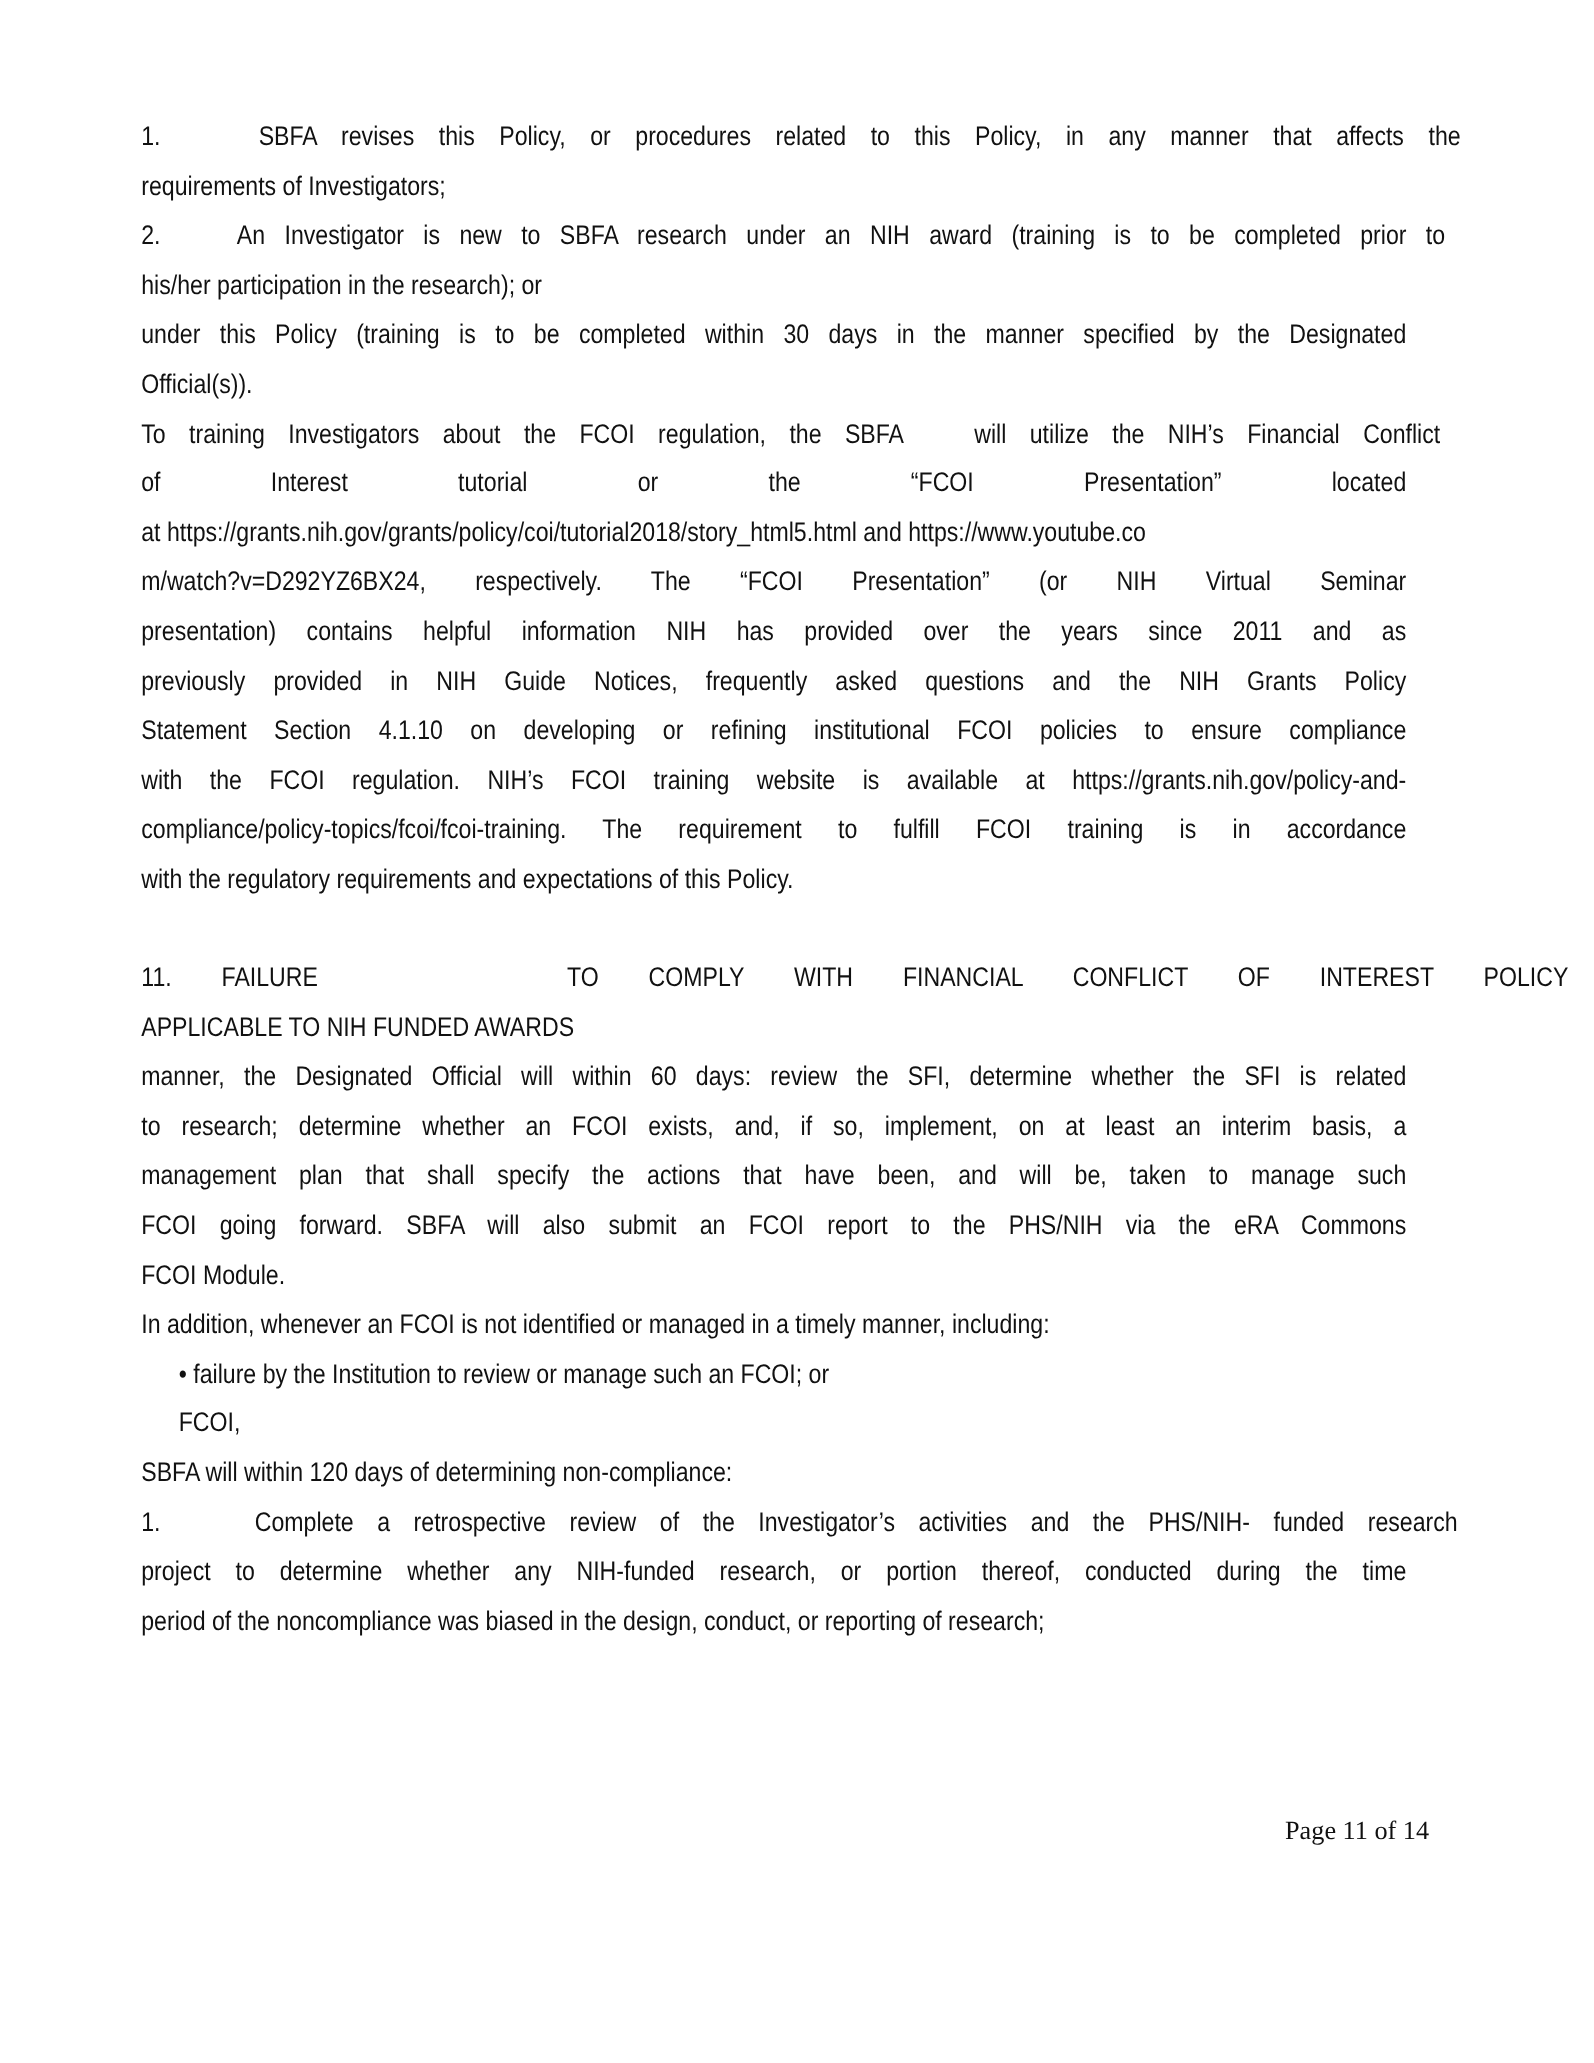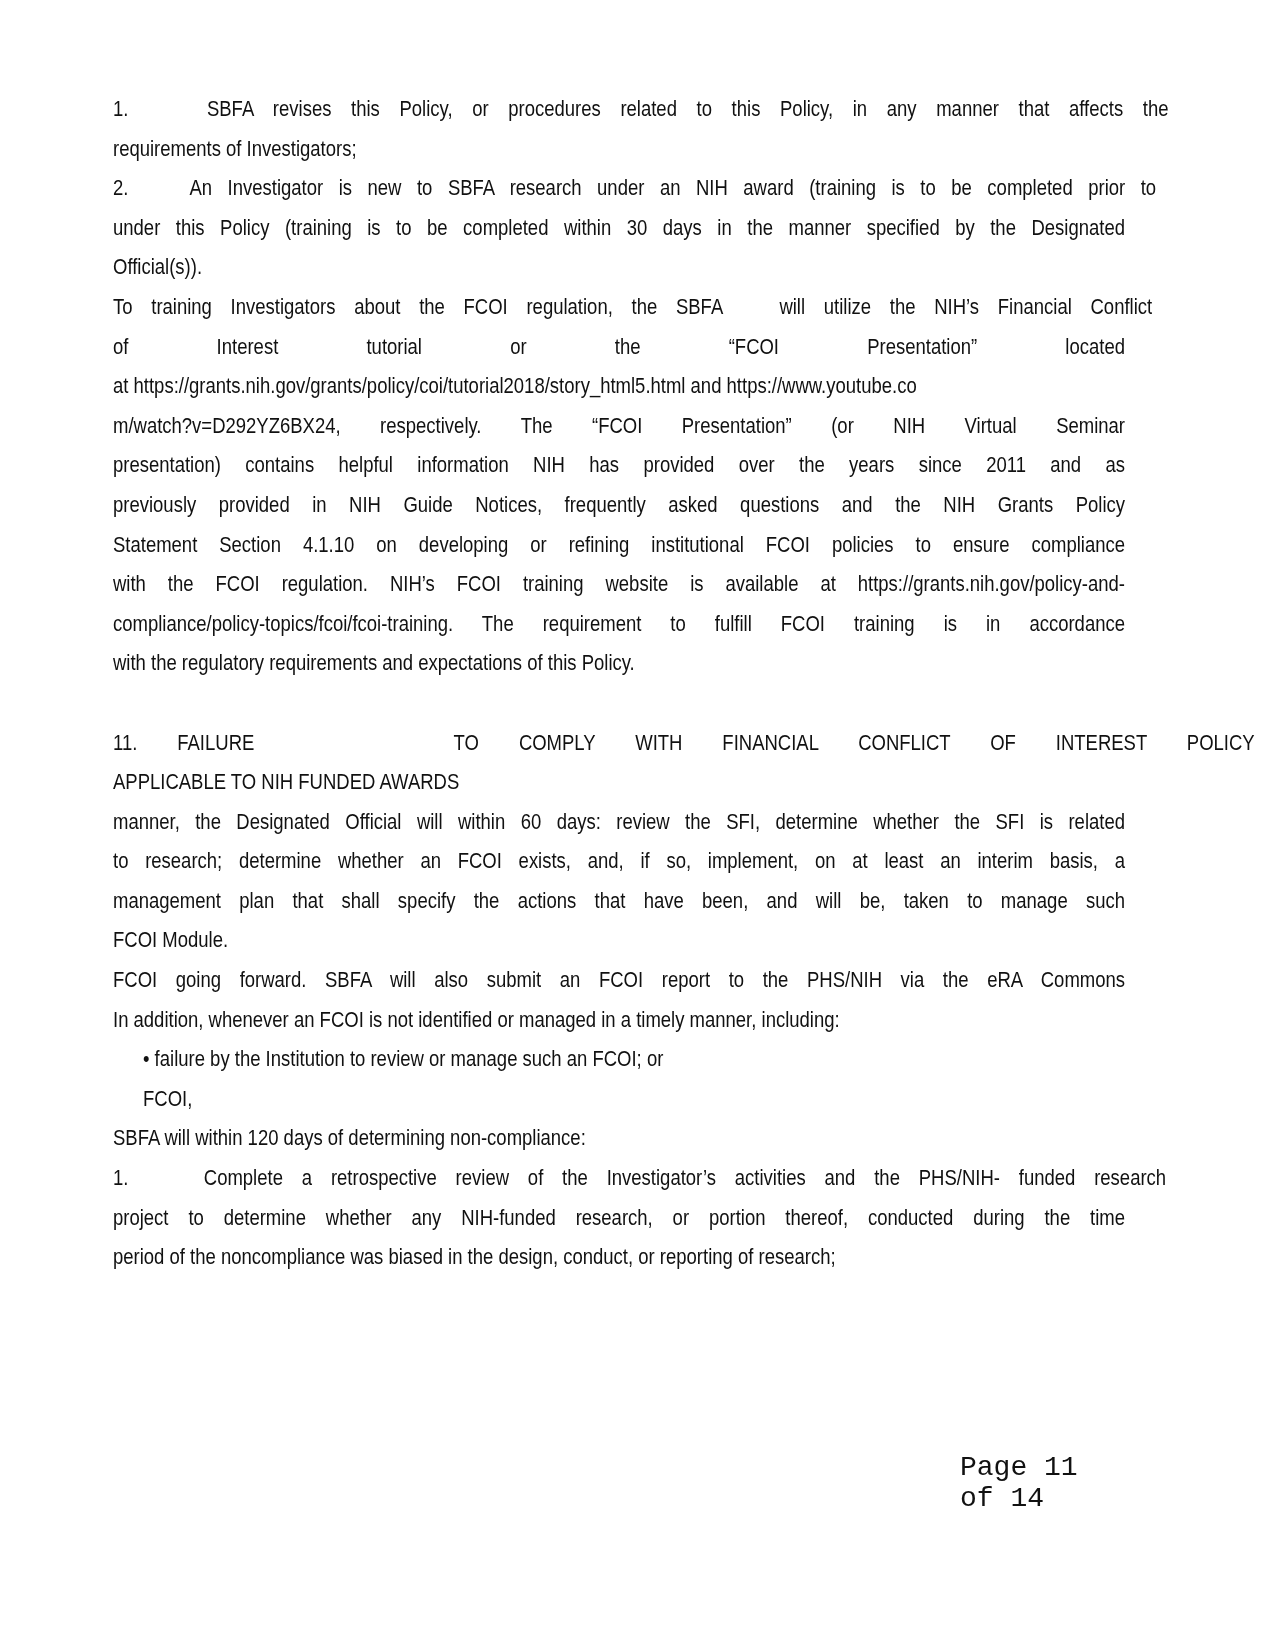--- a/index.html
+++ b/index.html
@@ -14,52 +14,53 @@
   }
   .line {
     height: 39.6px; line-height: 39.6px; white-space: nowrap;
     text-align: justify; text-align-last: justify; overflow: visible;
   }
   .line.bullet { padding-left: 30px; }
   .line.bold { font-weight: normal; }
   .line.blank { height: 39.6px; }
   .cond { display: inline-block; transform-origin: 0 50%; }
   .footer {
-    position: absolute; left: 960px; top: 1452px; width: 150px;
-    font-family: Liberation Mono, monospace; font-size: 28px; color: #111;
+    position: absolute; left: 1028px; top: 1452px; width: 150px;
+    font-family: Liberation Serif, serif; font-size: 21px; color: #111;
   }
 </style>
 </head>
 <body>
 
 <div class="page">
   <div class="text" id="text-block">
       <div class="line"><span class="cond" style="word-spacing: 16.8571px; transform: scaleX(0.86);">1.&nbsp;&nbsp;&nbsp; SBFA revises this Policy, or procedures related to this Policy, in any manner that affects the</span></div>
       <div class="line"><span class="cond" style="transform: scaleX(0.86);">requirements of Investigators;</span></div>
       <div class="line"><span class="cond" style="word-spacing: 12.0613px; transform: scaleX(0.86);">2.&nbsp;&nbsp;&nbsp; An Investigator is new to SBFA research under an NIH award (training is to be completed prior to</span></div>
+      <div class="line"><span class="cond" style="transform: scaleX(0.86);">his/her participation in the research); or</span></div>
       <div class="line"><span class="cond" style="word-spacing: 12.0649px; transform: scaleX(0.86);">under this Policy (training is to be completed within 30 days in the manner specified by the Designated</span></div>
       <div class="line"><span class="cond" style="transform: scaleX(0.86);">Official(s)).</span></div>
       <div class="line"><span class="cond" style="word-spacing: 15.7953px; transform: scaleX(0.86);">To training Investigators about the FCOI regulation, the SBFA&nbsp;&nbsp; will utilize the NIH’s Financial Conflict</span></div>
       <div class="line"><span class="cond" style="word-spacing: 96.5751px; transform: scaleX(0.86);">of Interest tutorial or the “FCOI Presentation” located</span></div>
       <div class="line"><span class="cond" style="transform: scaleX(0.86);">at https://grants.nih.gov/grants/policy/coi/tutorial2018/story_html5.html and https://www.youtube.co</span></div>
       <div class="line"><span class="cond" style="word-spacing: 39.9231px; transform: scaleX(0.86);">m/watch?v=D292YZ6BX24, respectively. The “FCOI Presentation” (or NIH Virtual Seminar</span></div>
       <div class="line"><span class="cond" style="word-spacing: 22.3337px; transform: scaleX(0.86);">presentation) contains helpful information NIH has provided over the years since 2011 and as</span></div>
       <div class="line"><span class="cond" style="word-spacing: 20.1955px; transform: scaleX(0.86);">previously provided in NIH Guide Notices, frequently asked questions and the NIH Grants Policy</span></div>
       <div class="line"><span class="cond" style="word-spacing: 19.5815px; transform: scaleX(0.86);">Statement Section 4.1.10 on developing or refining institutional FCOI policies to ensure compliance</span></div>
       <div class="line"><span class="cond" style="word-spacing: 19.5606px; transform: scaleX(0.86);">with the FCOI regulation. NIH’s FCOI training website is available at https://grants.nih.gov/policy-and-</span></div>
       <div class="line"><span class="cond" style="word-spacing: 27.7598px; transform: scaleX(0.86);">compliance/policy-topics/fcoi/fcoi-training. The requirement to fulfill FCOI training is in accordance</span></div>
       <div class="line"><span class="cond" style="transform: scaleX(0.86);">with the regulatory requirements and expectations of this Policy.</span></div>
       <div class="line blank"></div>
       <div class="line bold"><span class="cond" style="word-spacing: 40.4507px; transform: scaleX(0.86);">11. FAILURE&nbsp;&nbsp;&nbsp;&nbsp; TO COMPLY WITH FINANCIAL CONFLICT OF INTEREST POLICY</span></div>
       <div class="line bold"><span class="cond" style="transform: scaleX(0.86);">APPLICABLE TO NIH FUNDED AWARDS</span></div>
       <div class="line"><span class="cond" style="word-spacing: 11.9528px; transform: scaleX(0.86);">manner, the Designated Official will within 60 days: review the SFI, determine whether the SFI is related</span></div>
       <div class="line"><span class="cond" style="word-spacing: 13.4767px; transform: scaleX(0.86);">to research; determine whether an FCOI exists, and, if so, implement, on at least an interim basis, a</span></div>
       <div class="line"><span class="cond" style="word-spacing: 15.2799px; transform: scaleX(0.86);">management plan that shall specify the actions that have been, and will be, taken to manage such</span></div>
+      <div class="line"><span class="cond" style="word-spacing: 15.6686px; transform: scaleX(0.86);">FCOI going forward. SBFA will also submit an FCOI report to the PHS/NIH via the eRA Commons</span></div>
       <div class="line"><span class="cond" style="transform: scaleX(0.86);">FCOI Module.</span></div>
-      <div class="line"><span class="cond" style="word-spacing: 15.6686px; transform: scaleX(0.86);">FCOI going forward. SBFA will also submit an FCOI report to the PHS/NIH via the eRA Commons</span></div>
       <div class="line"><span class="cond" style="transform: scaleX(0.86);">In addition, whenever an FCOI is not identified or managed in a timely manner, including:</span></div>
       <div class="line bullet"><span class="cond" style="transform: scaleX(0.86);">• failure by the Institution to review or manage such an FCOI; or</span></div>
       <div class="line bullet"><span class="cond" style="transform: scaleX(0.86);">FCOI,</span></div>
       <div class="line"><span class="cond" style="transform: scaleX(0.86);">SBFA will within 120 days of determining non-compliance:</span></div>
       <div class="line"><span class="cond" style="word-spacing: 15.9371px; transform: scaleX(0.86);">1.&nbsp;&nbsp;&nbsp; Complete a retrospective review of the Investigator’s activities and the PHS/NIH- funded research</span></div>
       <div class="line"><span class="cond" style="word-spacing: 17.157px; transform: scaleX(0.86);">project to determine whether any NIH-funded research, or portion thereof, conducted during the time</span></div>
       <div class="line"><span class="cond" style="transform: scaleX(0.86);">period of the noncompliance was biased in the design, conduct, or reporting of research;</span></div>
     </div>
   <div class="footer">Page 11 of 14</div>
 </div>

